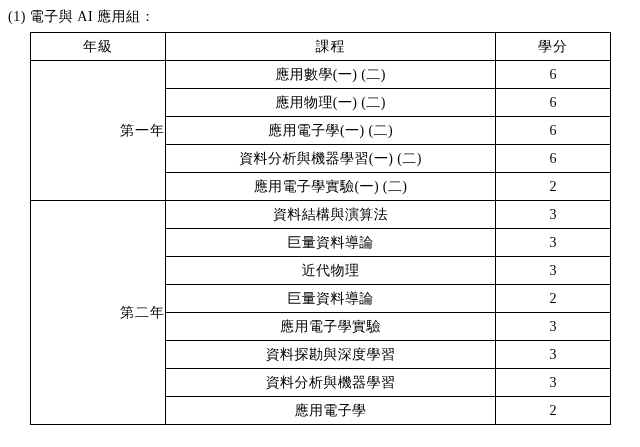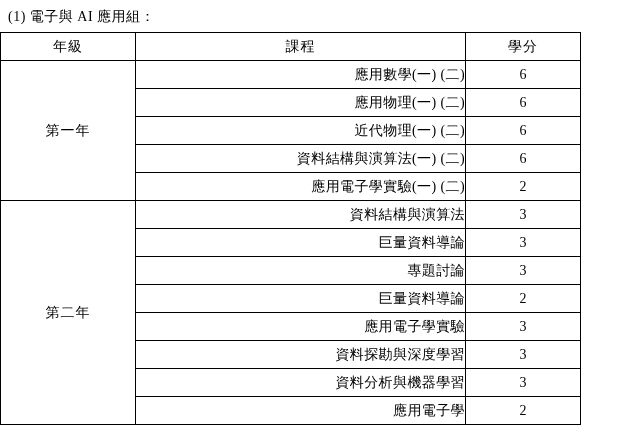--- a/index.html
+++ b/index.html
@@ -24,20 +24,21 @@
   .caption {
     font-size: 14px;
     line-height: 18px;
     padding-left: 8px;
     margin-bottom: 6px;
     letter-spacing: 0.5px;
     white-space: nowrap;
   }
   table.course-table {
     border-collapse: collapse;
+    margin-left: 30px;
     width: 580px;
     table-layout: fixed;
   }
   table.course-table th,
   table.course-table td {
     border: 1px solid #000000;
     font-weight: normal;
     font-size: 14px;
     line-height: 17px;
     padding: 5px 0 5px 0;
@@ -48,27 +49,27 @@
   col.col-course { width: 330px; }
   col.col-credit { width: 115px; }
 
   th.head {
     text-align: center;
     font-size: 14.5px;
     letter-spacing: 1px;
     padding: 6px 0;
   }
   td.year-cell {
-    text-align: center;
+    text-align: right;
     vertical-align: middle;
     font-size: 14.5px;
     letter-spacing: 1px;
   }
   td.course-cell {
-    text-align: right;
+    text-align: center;
     padding-left: 12px;
     letter-spacing: 0.4px;
     white-space: nowrap;
   }
   td.credit-cell {
     text-align: center;
     font-size: 14px;
   }
 </style>
 </head>
@@ -96,43 +97,43 @@
       <tr>
         <td class="year-cell" rowspan="5">第一年</td>
         <td class="course-cell">應用數學(一) (二)</td>
         <td class="credit-cell">6</td>
       </tr>
       <tr>
         <td class="course-cell">應用物理(一) (二)</td>
         <td class="credit-cell">6</td>
       </tr>
       <tr>
-        <td class="course-cell">近代物理(一) (二)</td>
+        <td class="course-cell">應用電子學(一) (二)</td>
         <td class="credit-cell">6</td>
       </tr>
       <tr>
-        <td class="course-cell">資料結構與演算法(一) (二)</td>
+        <td class="course-cell">資料分析與機器學習(一) (二)</td>
         <td class="credit-cell">6</td>
       </tr>
       <tr>
         <td class="course-cell">應用電子學實驗(一) (二)</td>
         <td class="credit-cell">2</td>
       </tr>
 
       <tr>
         <td class="year-cell" rowspan="8">第二年</td>
         <td class="course-cell">資料結構與演算法</td>
         <td class="credit-cell">3</td>
       </tr>
       <tr>
         <td class="course-cell">巨量資料導論</td>
         <td class="credit-cell">3</td>
       </tr>
       <tr>
-        <td class="course-cell">專題討論</td>
+        <td class="course-cell">近代物理</td>
         <td class="credit-cell">3</td>
       </tr>
       <tr>
         <td class="course-cell">巨量資料導論</td>
         <td class="credit-cell">2</td>
       </tr>
       <tr>
         <td class="course-cell">應用電子學實驗</td>
         <td class="credit-cell">3</td>
       </tr>

